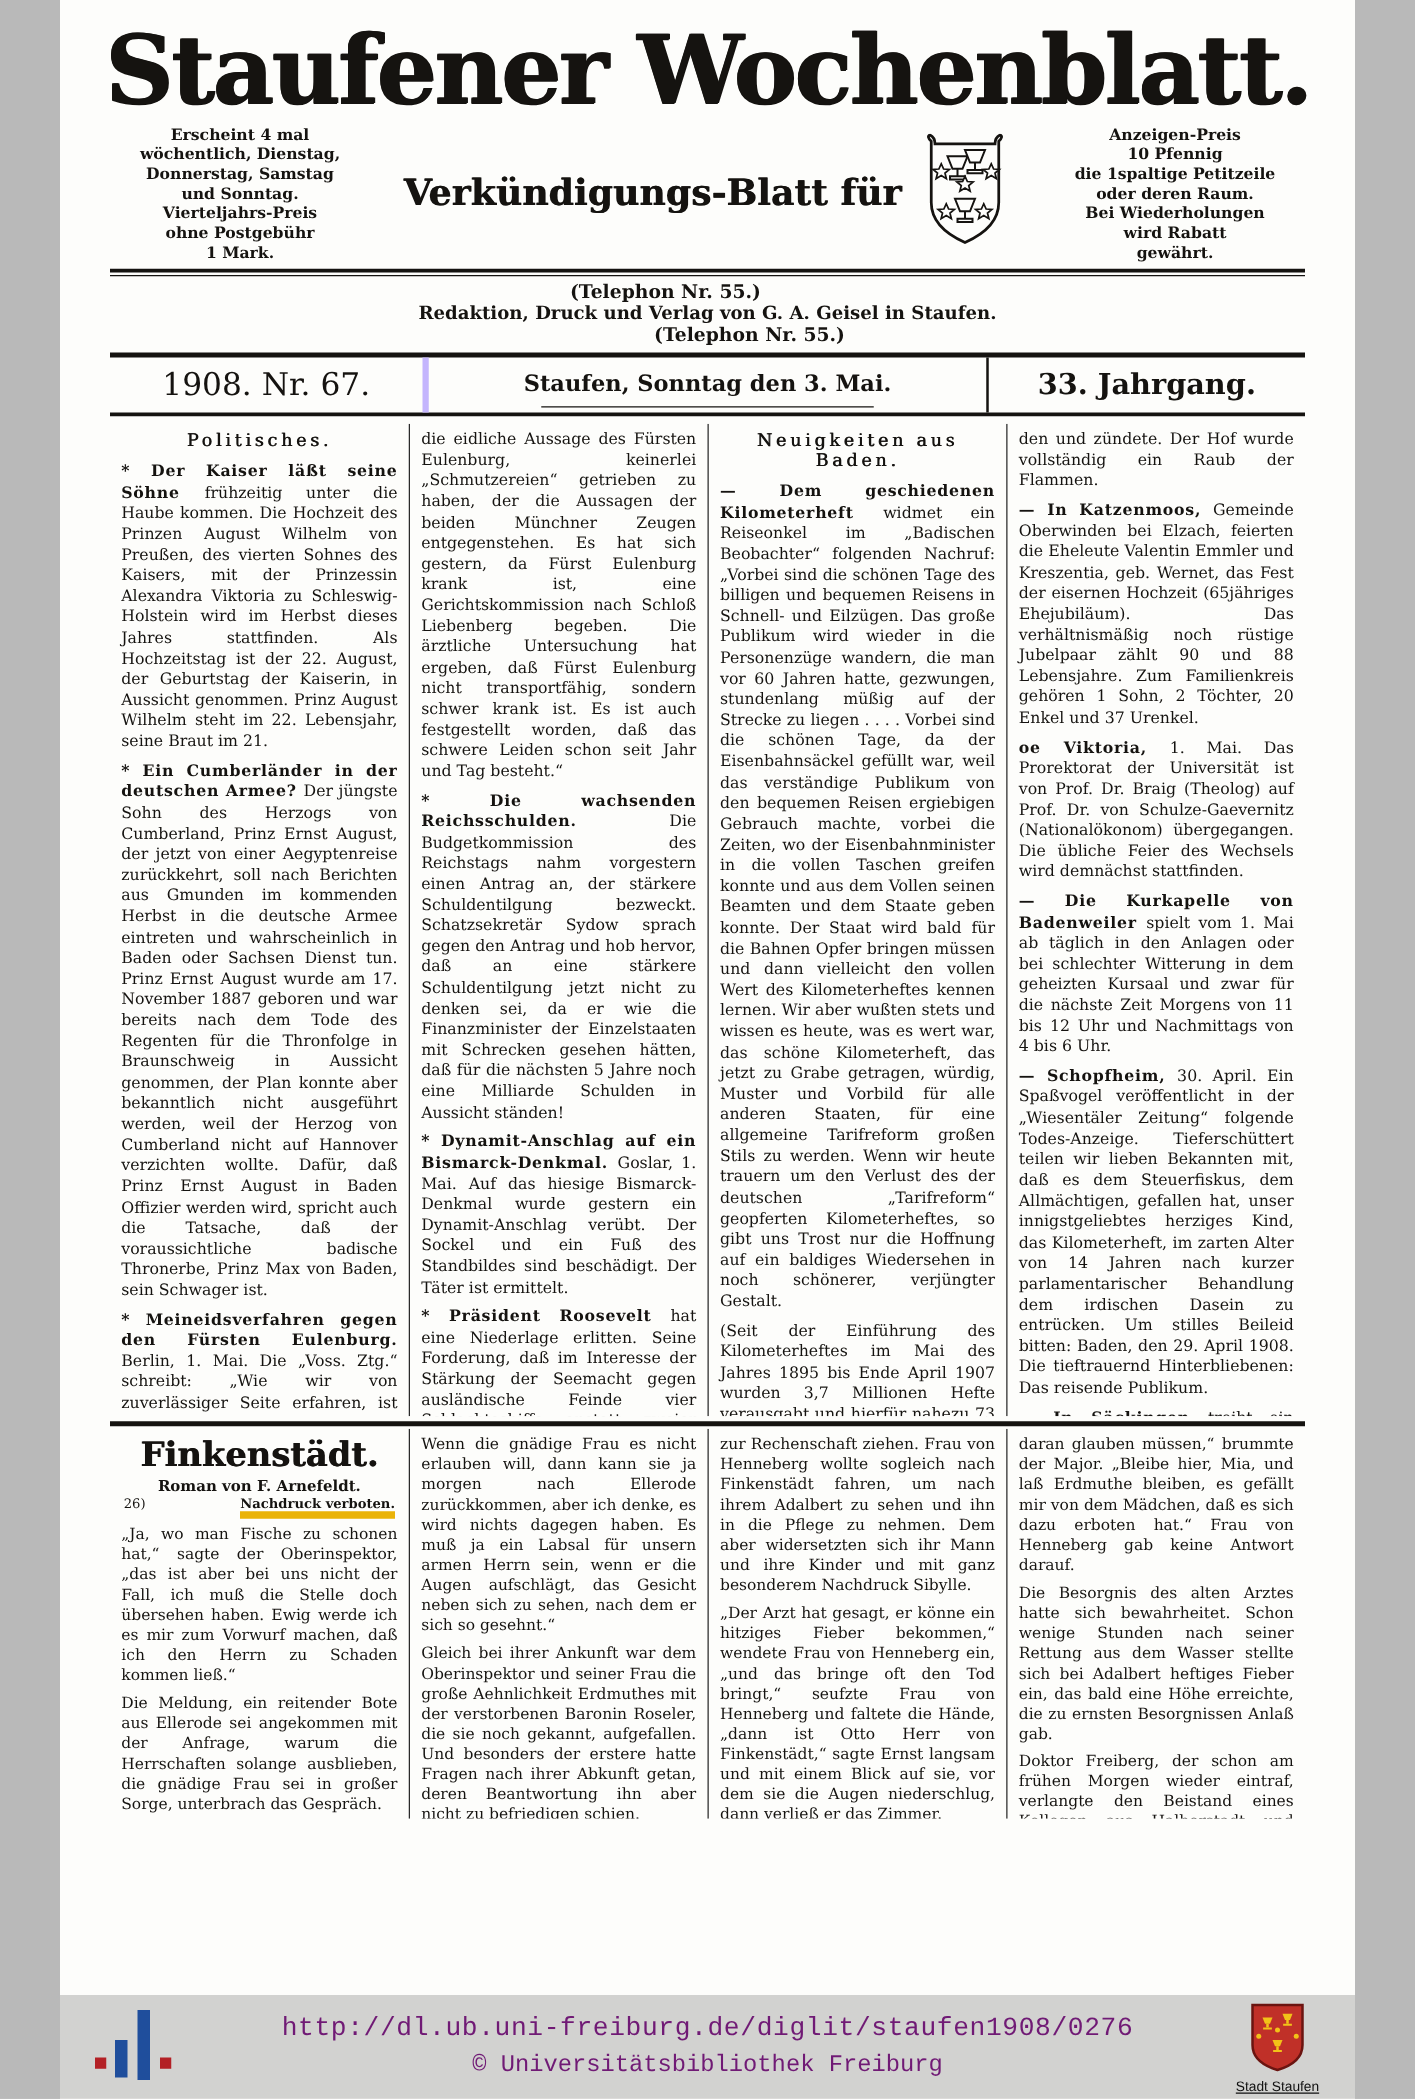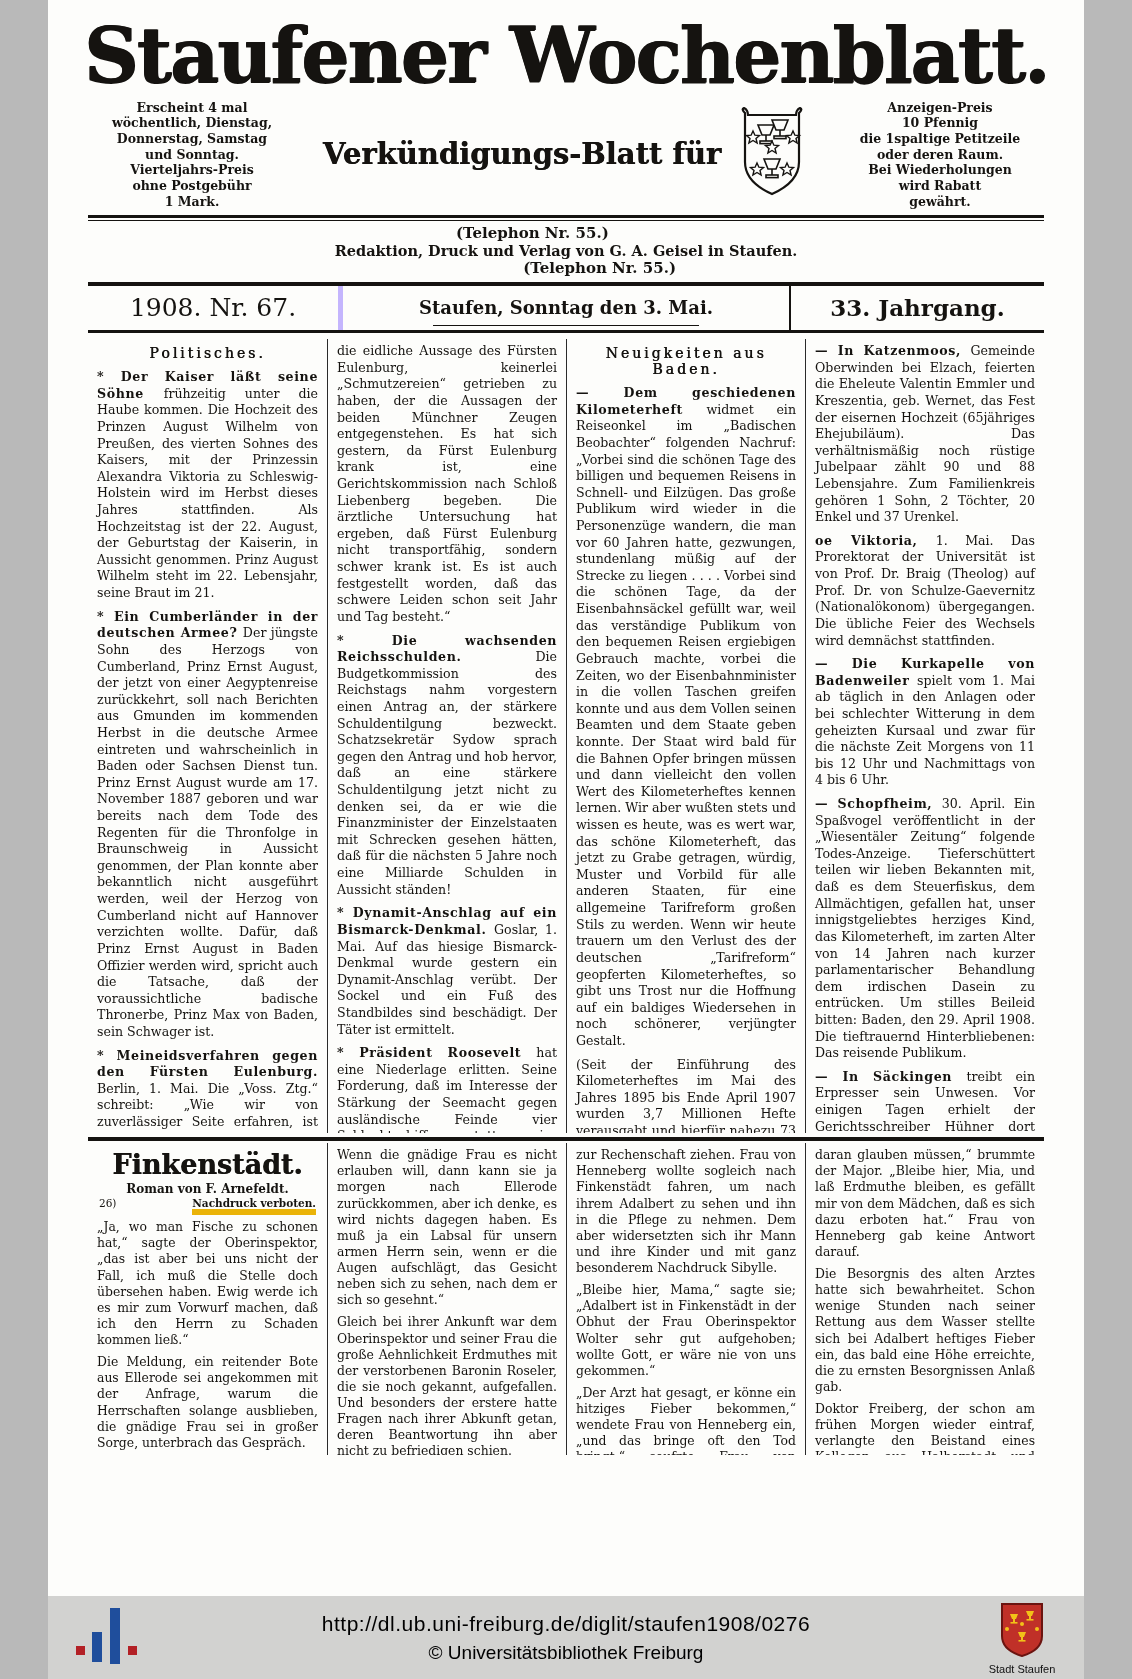--- a/index.html
+++ b/index.html
@@ -53,25 +53,25 @@
   .f-meta { display:flex; justify-content:space-between; font-size:10.5px; margin:1px 2px 4px 2px; }
   .f-notice { font-weight:bold; border-bottom:6px solid #eab308; }
   .fp { font-size:12.4px; line-height:1.3; text-align:justify; margin-bottom:6px; hyphens:auto; }
 
   
   .footer-bar {
     position:absolute; left:0; right:0; bottom:0; height:83px; background:#d2d2d0;
     display:flex; align-items:center; font-family:"Liberation Sans", sans-serif;
   }
   .ub-logo { position:absolute; left:26px; top:10px; }
-  .footer-center { flex:1; text-align:center; color:#000000; }
+  .footer-center { flex:1; text-align:center; color:#701a75;font-family:Liberation Mono, monospace; }
   .footer-url { font-size:21px; letter-spacing:0.5px; }
   .footer-copy { font-size:19px; margin-top:6px; }
   .staufen-badge { position:absolute; right:14px; top:6px; width:96px; text-align:center; }
-  .staufen-label { font-size:11px; color:#111; margin-top:1px; }
+  .staufen-label { font-size:11px; color:#111; margin-top:1px;text-decoration:underline; }
 </style>
 </head>
 <body>
 
 <div class="page">
   <div class="paper">
 
     <div class="masthead">
       <div class="paper-title">Staufener Wochenblatt.</div>
     </div>
@@ -151,20 +151,21 @@
           <p class="article"><span class="lead">* Die wachsenden Reichsschulden. </span>Die Budgetkommission des Reichstags nahm vorgestern einen Antrag an, der stärkere Schuldentilgung bezweckt. Schatzsekretär Sydow sprach gegen den Antrag und hob hervor, daß an eine stärkere Schuldentilgung jetzt nicht zu denken sei, da er wie die Finanzminister der Einzelstaaten mit Schrecken gesehen hätten, daß für die nächsten 5 Jahre noch eine Milliarde Schulden in Aussicht ständen!</p>
           <p class="article"><span class="lead">* Dynamit-Anschlag auf ein Bismarck-Denkmal. </span>Goslar, 1. Mai. Auf das hiesige Bismarck-Denkmal wurde gestern ein Dynamit-Anschlag verübt. Der Sockel und ein Fuß des Standbildes sind beschädigt. Der Täter ist ermittelt.</p>
           <p class="article"><span class="lead">* Präsident Roosevelt </span>hat eine Niederlage erlitten. Seine Forderung, daß im Interesse der Stärkung der Seemacht gegen ausländische Feinde vier Schlachtschiffe anstatt zweier gebaut werden sollen, ist vom Senat mit großer Mehrheit zum zweitenmal abgelehnt worden. Die Verhandlungen ließen erkennen, daß Präsident Roosevelt von seiner eigenen Partei so ziemlich verlassen ist und im Kongreß keinen bedeutenden Einfluß mehr ausübt. Die Ablehnung der Forderung des Präsidenten überrascht umsomehr, als in ganz Amerika jedermann von einem baldigen Krieg mit Japan überzeugt ist.</p>
         </div>
         <div class="ncol">
           <div class="col-heading">Neuigkeiten aus Baden.</div>
           <p class="article"><span class="lead">— Dem geschiedenen Kilometerheft </span>widmet ein Reiseonkel im „Badischen Beobachter“ folgenden Nachruf: „Vorbei sind die schönen Tage des billigen und bequemen Reisens in Schnell- und Eilzügen. Das große Publikum wird wieder in die Personenzüge wandern, die man vor 60 Jahren hatte, gezwungen, stundenlang müßig auf der Strecke zu liegen . . . . Vorbei sind die schönen Tage, da der Eisenbahnsäckel gefüllt war, weil das verständige Publikum von den bequemen Reisen ergiebigen Gebrauch machte, vorbei die Zeiten, wo der Eisenbahnminister in die vollen Taschen greifen konnte und aus dem Vollen seinen Beamten und dem Staate geben konnte. Der Staat wird bald für die Bahnen Opfer bringen müssen und dann vielleicht den vollen Wert des Kilometerheftes kennen lernen. Wir aber wußten stets und wissen es heute, was es wert war, das schöne Kilometerheft, das jetzt zu Grabe getragen, würdig, Muster und Vorbild für alle anderen Staaten, für eine allgemeine Tarifreform großen Stils zu werden. Wenn wir heute trauern um den Verlust des der deutschen „Tarifreform“ geopferten Kilometerheftes, so gibt uns Trost nur die Hoffnung auf ein baldiges Wiedersehen in noch schönerer, verjüngter Gestalt.</p>
           <p class="article">(Seit der Einführung des Kilometerheftes im Mai des Jahres 1895 bis Ende April 1907 wurden 3,7 Millionen Hefte verausgabt und hierfür nahezu 73 Millionen Mark vereinnahmt. 3,2 Millionen Hefte entfallen auf die 3. Wagenklasse, 41,867 Hefte auf die 2. Klasse und 11,616 Hefte auf die 1. Klasse.)</p>
         </div>
         <div class="ncol">
+          <p class="article">den und zündete. Der Hof wurde vollständig ein Raub der Flammen.</p>
           <p class="article"><span class="lead">— In Katzenmoos, </span>Gemeinde Oberwinden bei Elzach, feierten die Eheleute Valentin Emmler und Kreszentia, geb. Wernet, das Fest der eisernen Hochzeit (65jähriges Ehejubiläum). Das verhältnismäßig noch rüstige Jubelpaar zählt 90 und 88 Lebensjahre. Zum Familienkreis gehören 1 Sohn, 2 Töchter, 20 Enkel und 37 Urenkel.</p>
           <p class="article"><span class="lead">oe Viktoria, </span>1. Mai. Das Prorektorat der Universität ist von Prof. Dr. Braig (Theolog) auf Prof. Dr. von Schulze-Gaevernitz (Nationalökonom) übergegangen. Die übliche Feier des Wechsels wird demnächst stattfinden.</p>
           <p class="article"><span class="lead">— Die Kurkapelle von Badenweiler </span>spielt vom 1. Mai ab täglich in den Anlagen oder bei schlechter Witterung in dem geheizten Kursaal und zwar für die nächste Zeit Morgens von 11 bis 12 Uhr und Nachmittags von 4 bis 6 Uhr.</p>
           <p class="article"><span class="lead">— Schopfheim, </span>30. April. Ein Spaßvogel veröffentlicht in der „Wiesentäler Zeitung“ folgende Todes-Anzeige. Tieferschüttert teilen wir lieben Bekannten mit, daß es dem Steuerfiskus, dem Allmächtigen, gefallen hat, unser innigstgeliebtes herziges Kind, das Kilometerheft, im zarten Alter von 14 Jahren nach kurzer parlamentarischer Behandlung dem irdischen Dasein zu entrücken. Um stilles Beileid bitten: Baden, den 29. April 1908. Die tieftrauernd Hinterbliebenen: Das reisende Publikum.</p>
           <p class="article"><span class="lead">— In Säckingen </span>treibt ein Erpresser sein Unwesen. Vor einigen Tagen erhielt der Gerichtsschreiber Hühner dort einen Drohbrief, in dem er aufgefordert wurde, 600 Mark in seinem Garten unter einem Strauch zu verstecken. Das Geld werde Dienstag Nacht abgeholt und wenn es sich nicht vorhanden finde, würden seine Frau und</p>
         </div>
       </div>
 
     <div class="feuilleton-divider"></div>
     <div class="feuilleton">
@@ -179,21 +180,20 @@
           <p class="fp">Die Meldung, ein reitender Bote aus Ellerode sei angekommen mit der Anfrage, warum die Herrschaften solange ausblieben, die gnädige Frau sei in großer Sorge, unterbrach das Gespräch.</p>
           <p class="fp">Es mußte jetzt schleunigst ein Entschluß gefaßt werden.</p>
         </div>
       <div class="fcol" id="fcol1">
           <p class="fp">Wenn die gnädige Frau es nicht erlauben will, dann kann sie ja morgen nach Ellerode zurückkommen, aber ich denke, es wird nichts dagegen haben. Es muß ja ein Labsal für unsern armen Herrn sein, wenn er die Augen aufschlägt, das Gesicht neben sich zu sehen, nach dem er sich so gesehnt.“</p>
           <p class="fp">Gleich bei ihrer Ankunft war dem Oberinspektor und seiner Frau die große Aehnlichkeit Erdmuthes mit der verstorbenen Baronin Roseler, die sie noch gekannt, aufgefallen. Und besonders der erstere hatte Fragen nach ihrer Abkunft getan, deren Beantwortung ihn aber nicht zu befriedigen schien.</p>
           <p class="fp">Bei ihrer ersten Ankunft in Ellerode hatten Otto Roseler und die Geschwister Henneberg den Major und seine Frau in der größten Aufregung, die sich noch bedeutend erhöhte, als sie erfuhren, was in Finkenstädt geschehen sei. Der Major schalt und wetterte über die Unvorsichtigkeit des Oberinspektors, der Eis betreten lasse, das noch nicht festgefroren sei, und schwur, er werde ihn</p>
         </div>
       <div class="fcol" id="fcol2">
           <p class="fp">zur Rechenschaft ziehen. Frau von Henneberg wollte sogleich nach Finkenstädt fahren, um nach ihrem Adalbert zu sehen und ihn in die Pflege zu nehmen. Dem aber widersetzten sich ihr Mann und ihre Kinder und mit ganz besonderem Nachdruck Sibylle.</p>
-          <p class="fp">„Bleibe hier, Mama,“ sagte sie; „Adalbert ist in Finkenstädt in der Obhut der Frau Oberinspektor Wolter sehr gut aufgehoben; wollte Gott, er wäre nie von uns gekommen.“</p>
           <p class="fp">„Der Arzt hat gesagt, er könne ein hitziges Fieber bekommen,“ wendete Frau von Henneberg ein, „und das bringe oft den Tod bringt,“ seufzte Frau von Henneberg und faltete die Hände, „dann ist Otto Herr von Finkenstädt,“ sagte Ernst langsam und mit einem Blick auf sie, vor dem sie die Augen niederschlug, dann verließ er das Zimmer.</p>
         </div>
       <div class="fcol" id="fcol3">
           <p class="fp">daran glauben müssen,“ brummte der Major. „Bleibe hier, Mia, und laß Erdmuthe bleiben, es gefällt mir von dem Mädchen, daß es sich dazu erboten hat.“ Frau von Henneberg gab keine Antwort darauf.</p>
           <p class="fp">Die Besorgnis des alten Arztes hatte sich bewahrheitet. Schon wenige Stunden nach seiner Rettung aus dem Wasser stellte sich bei Adalbert heftiges Fieber ein, das bald eine Höhe erreichte, die zu ernsten Besorgnissen Anlaß gab.</p>
           <p class="fp">Doktor Freiberg, der schon am frühen Morgen wieder eintraf, verlangte den Beistand eines Kollegen aus Halberstadt und ordnete an, daß eine barmherzige Schwester zur Pflege herbeigeholt werde. Obgleich diese ihr Amt sogleich antrat, blieb Erdmuthe in Finkenstädt.</p>
         </div>
     </div>
   </div>
 

